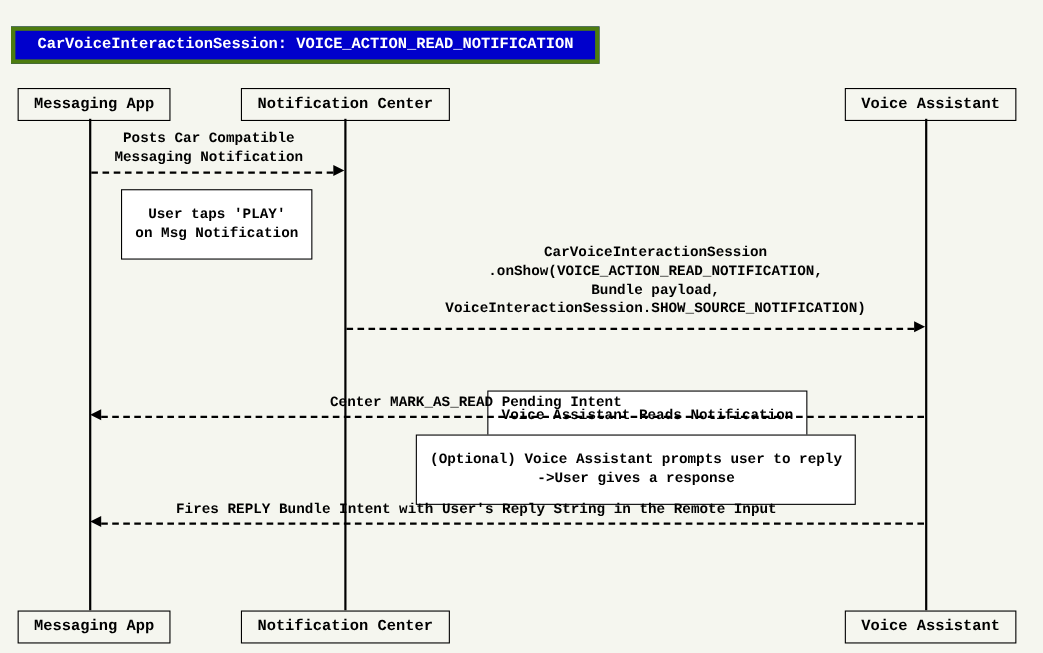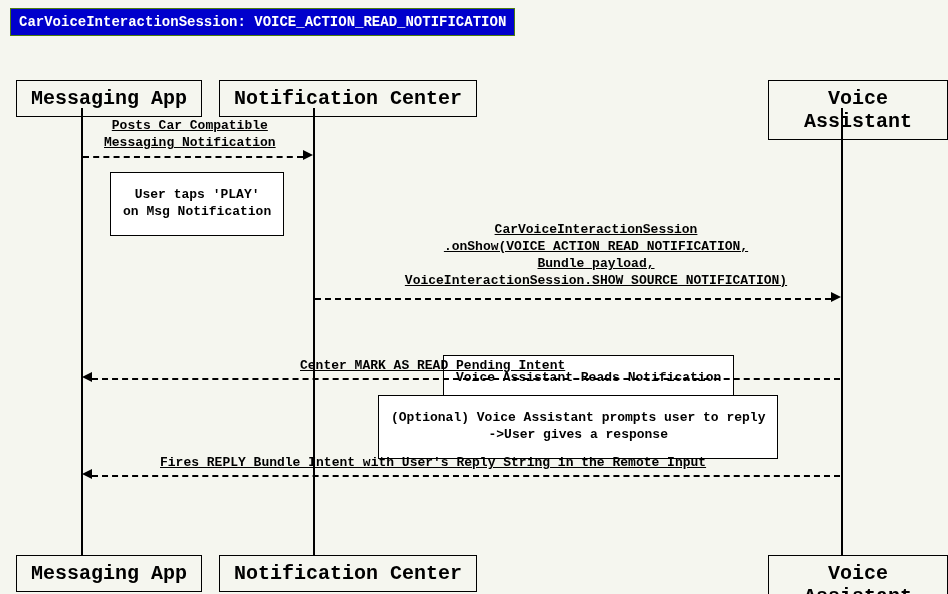--- a/index.html
+++ b/index.html
@@ -7,51 +7,50 @@
     font-family: 'Consolas', 'Courier New', monospace;
     background: #f5f6ef;
     width: 948px;
     height: 594px;
     position: relative;
     overflow: hidden;
   }
   .title-box {
     position: absolute;
     left: 10px;
-    top: 8px;
+    top: 24px;
     background: #0000cc;
     color: #fff;
-    padding: 4px 8px;
+    padding: 4px 20px;
     font-weight: bold;
     font-size: 14px;
     line-height: 1.3;
-    border: 1px solid #4d7c0f;
+    border: 4px solid #4d7c0f;
   }
   .participant-box {
     position: absolute;
     background: #f5f6ef;
     border: 1px solid #000;
     padding: 6px 14px;
     font-weight: bold;
-    font-size: 20px;
+    font-size: 14px;
     text-align: center;
   }
   .lifeline {
     position: absolute;
     width: 2px;
     background: #000;
   }
   .arrow-label {
     position: absolute;
     font-size: 13px;
     font-weight: bold;
     text-align: center;
     line-height: 1.3;
     white-space: pre;
-    text-decoration: underline;
   }
   .arrow {
     position: absolute;
     height: 0;
     border-top: 2px dashed #000;
   }
   .arrowhead {
     position: absolute;
     width: 0;
     height: 0;

